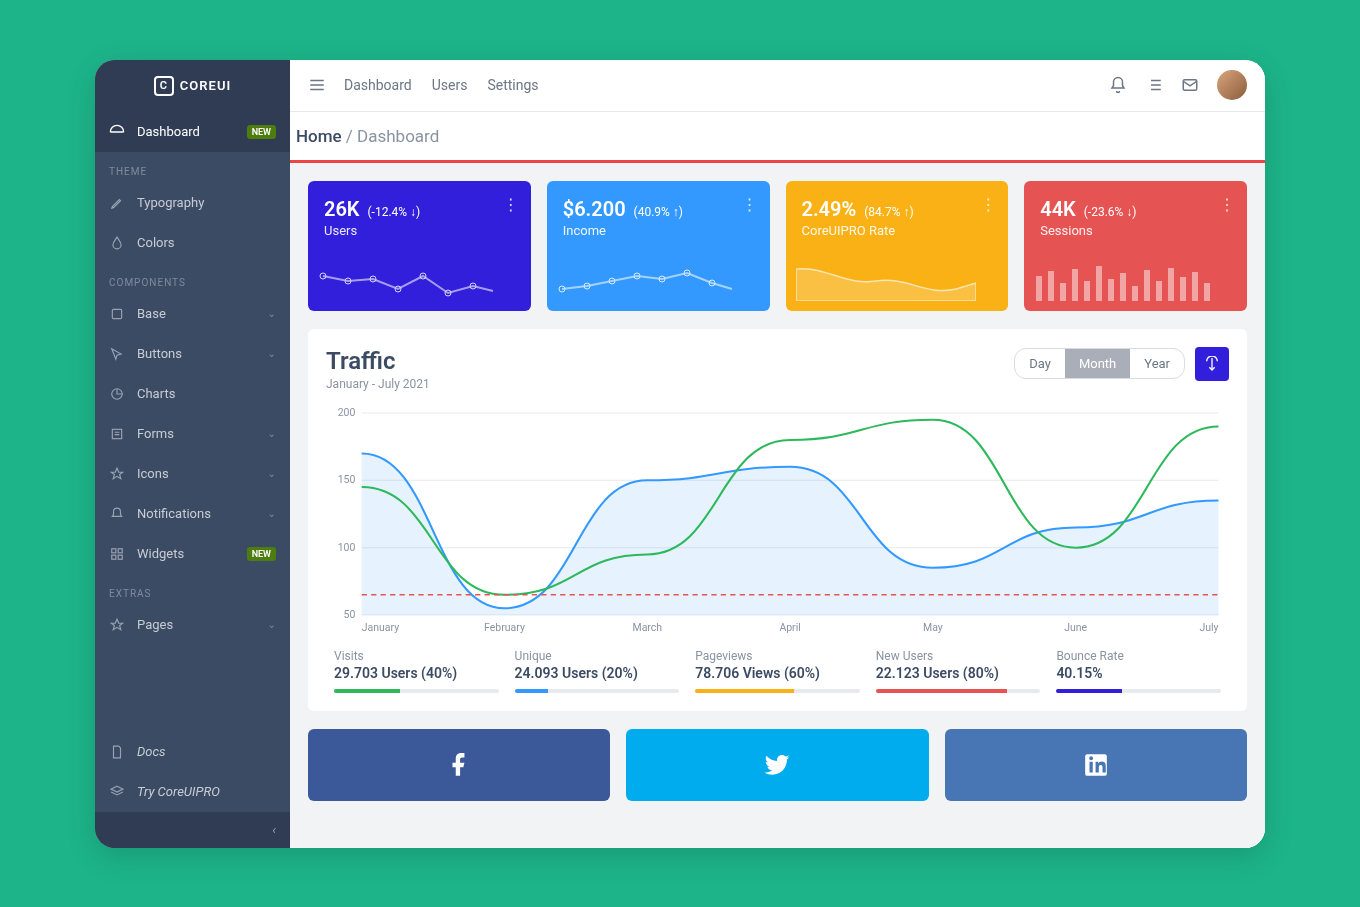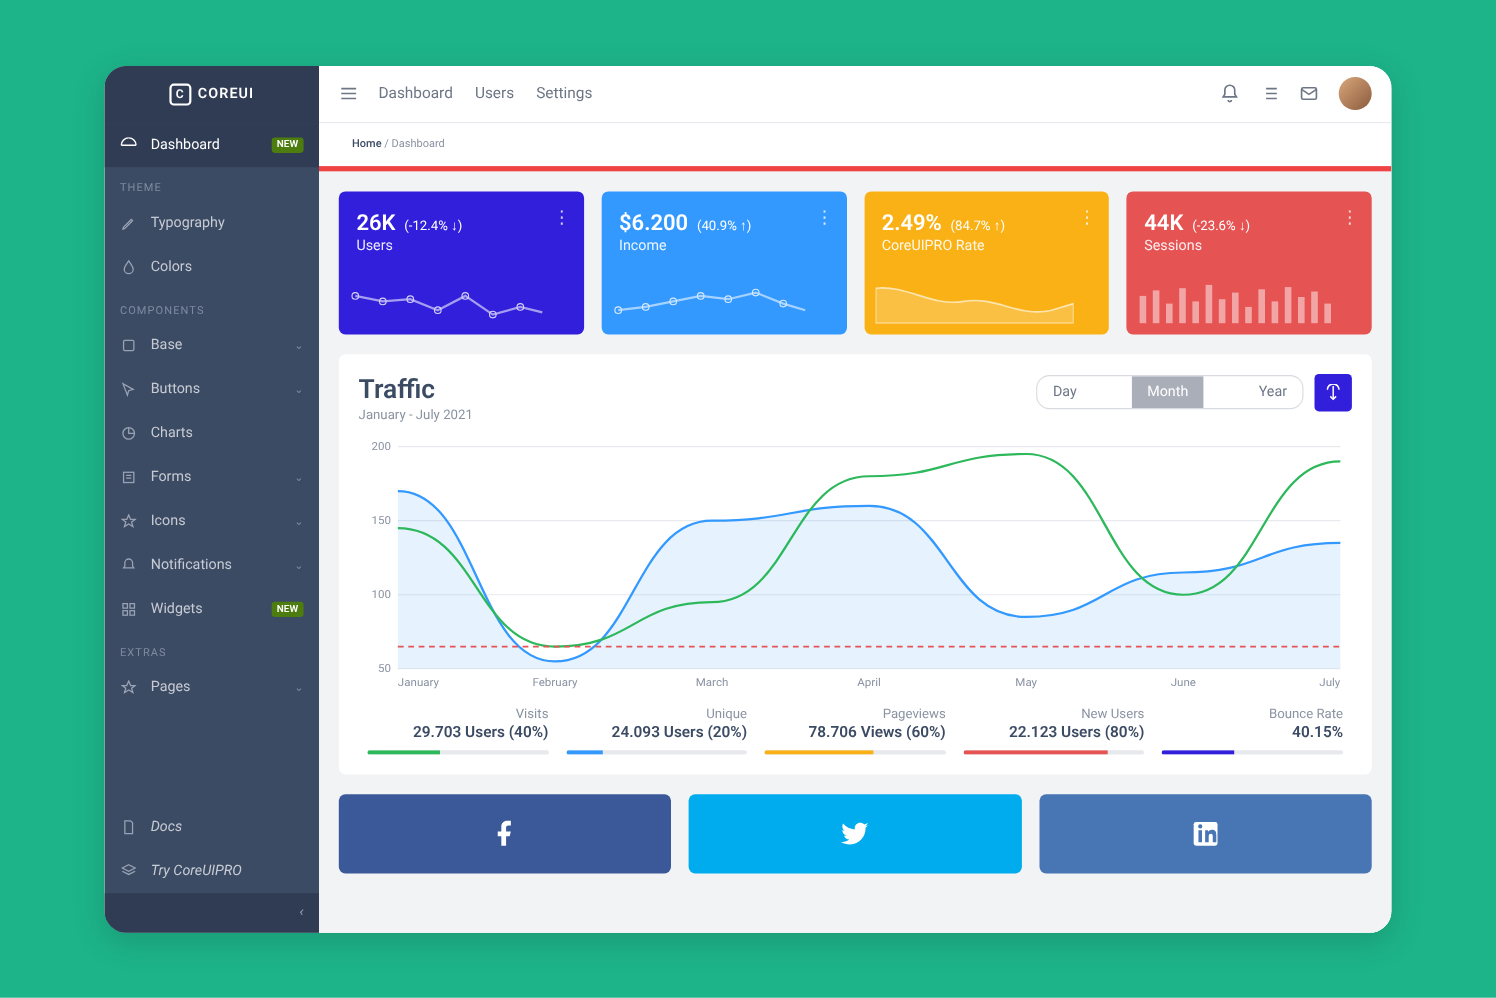--- a/index.html
+++ b/index.html
@@ -77,21 +77,21 @@
     height:52px;display:flex;align-items:center;padding:0 18px;gap:18px;
     border-bottom:1px solid #e7e9ed;
   }
   .hamburger { color:#6c7685; cursor:pointer; }
   .nav-links { display:flex; gap:20px; color:#6c7685; font-size:14px;}
   .nav-links span { cursor:pointer;}
   .topbar-right { margin-left:auto; display:flex; align-items:center; gap:18px; color:#6c7685;}
   .avatar { width:30px;height:30px;border-radius:50%;background:linear-gradient(135deg,#d9a87c,#8b5a3c);}
 
   .breadcrumb {
-    padding:14px 30px; font-size:10px; color:#8a93a2; border-bottom:5px solid #ef4444;
+    padding:14px 6px; font-size:17px; color:#8a93a2; border-bottom:3px solid #ef4444;
   }
   .breadcrumb .home { color:#3c4b64; font-weight:500;}
 
   .content {
     padding:18px; background:#f2f3f5; flex:1; overflow:hidden;
   }
   .stat-cards { display:flex; gap:16px; margin-bottom:18px;}
   .stat-card {
     flex:1; border-radius:6px; padding:16px; color:#fff; position:relative;
     height:130px;
@@ -106,30 +106,30 @@
   .card-yellow { background:#f9b115;}
   .card-red { background:#e55353;}
 
   .traffic-card {
     background:#fff; border-radius:6px; padding:18px;
   }
   .traffic-header { display:flex; align-items:flex-start; }
   .traffic-title { font-size:24px; font-weight:600; color:#3c4b64;}
   .traffic-sub { font-size:12px; color:#8a93a2; margin-top:2px;}
   .traffic-controls { margin-left:auto; display:flex; gap:10px; align-items:center;}
-  .btn-group { display:flex; border:1px solid #d8dbe0; border-radius:12px; overflow:hidden;gap:36px;}
+  .btn-group { display:flex; border:1px solid #d8dbe0; border-radius:12px; overflow:hidden;}
   .btn-group span { padding:7px 14px; font-size:13px; color:#6c7685; cursor:pointer;}
   .btn-group span.active { background:#a9aeb8; color:#fff;}
   .btn-download { width:34px;height:34px;background:#321fdb;border-radius:4px;display:flex;align-items:center;justify-content:center;color:#fff;cursor:pointer;}
 
   .chart-area { margin-top:14px; height:230px; position:relative;}
   .chart-svg { width:100%; height:100%;}
 
   .traffic-footer { display:flex; margin-top:14px; }
-  .traffic-stat { flex:1; text-align:right; padding:0 8px;}
+  .traffic-stat { flex:1; text-align:left; padding:0 8px;}
   .traffic-stat .label { font-size:12px; color:#8a93a2;}
   .traffic-stat .value { font-size:14px; color:#3c4b64; font-weight:600; margin-top:2px;}
   .traffic-stat .bar { height:4px; background:#e7e9ed; margin-top:8px; border-radius:2px; overflow:hidden;}
   .traffic-stat .bar-fill { height:100%;}
 
   .social-cards { display:flex; gap:16px; margin-top:18px;}
   .social-card { flex:1; height:72px; border-radius:6px; display:flex; align-items:center; justify-content:center; color:#fff; font-size:28px;}
   .social-fb { background:#3b5998;}
   .social-tw { background:#00aced;}
   .social-li { background:#4875b4;}

